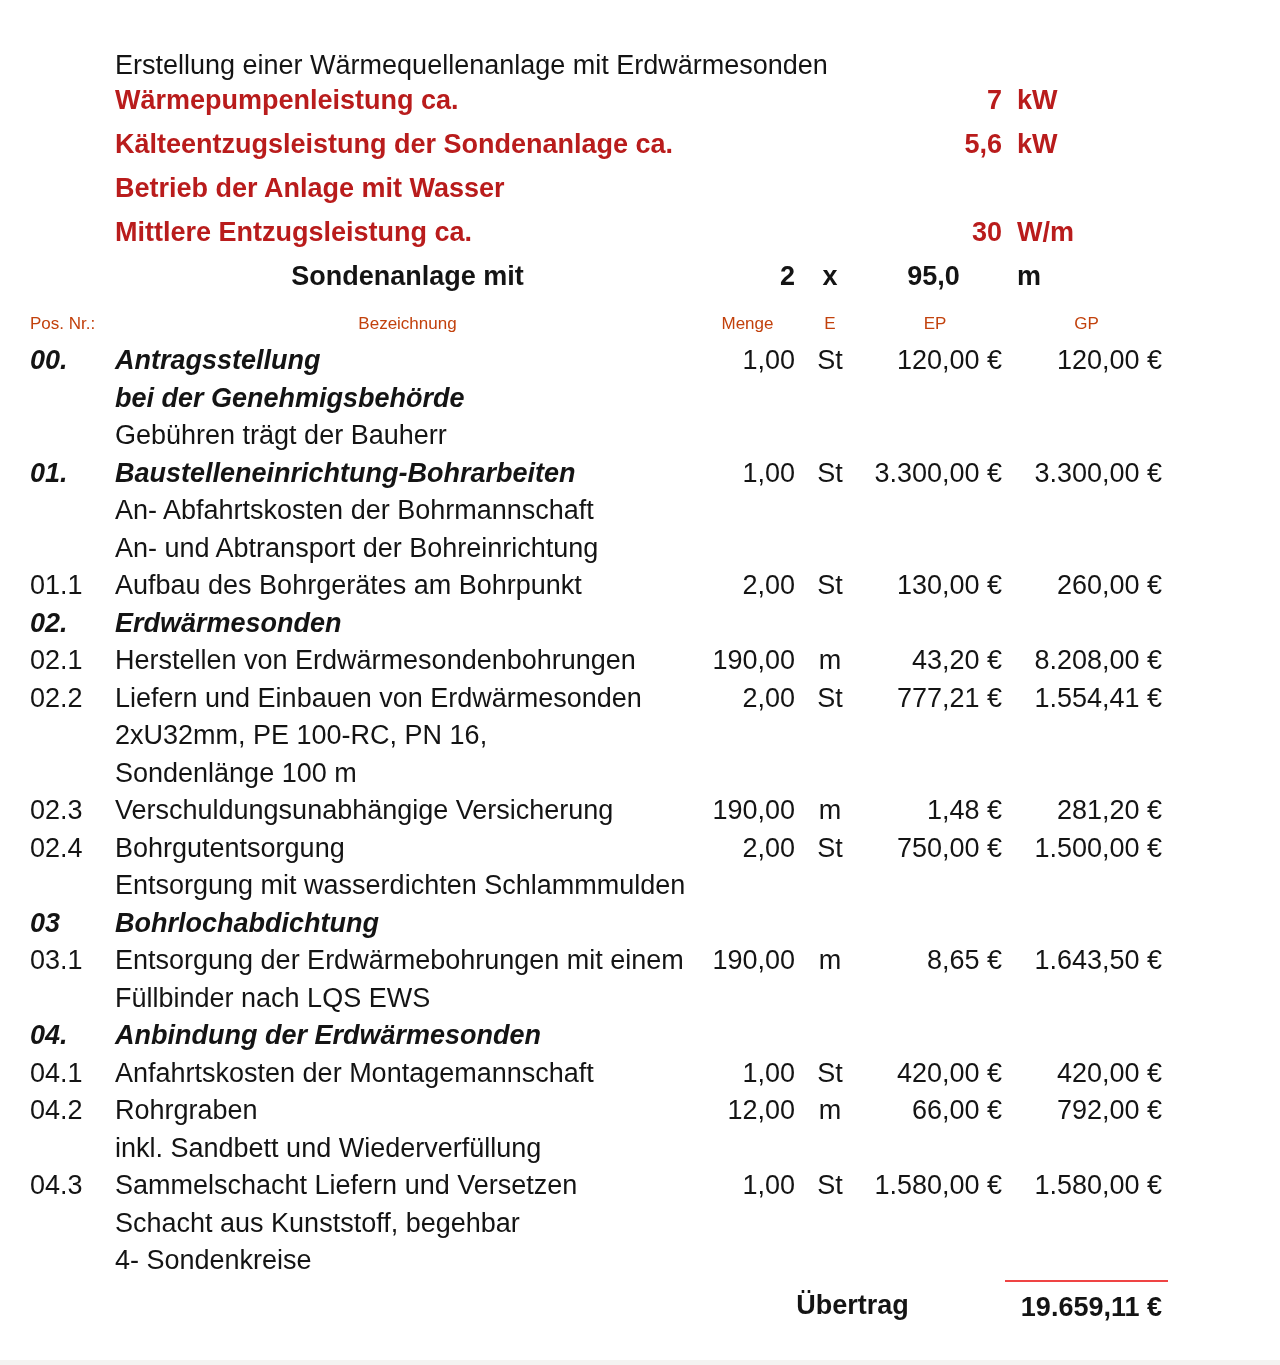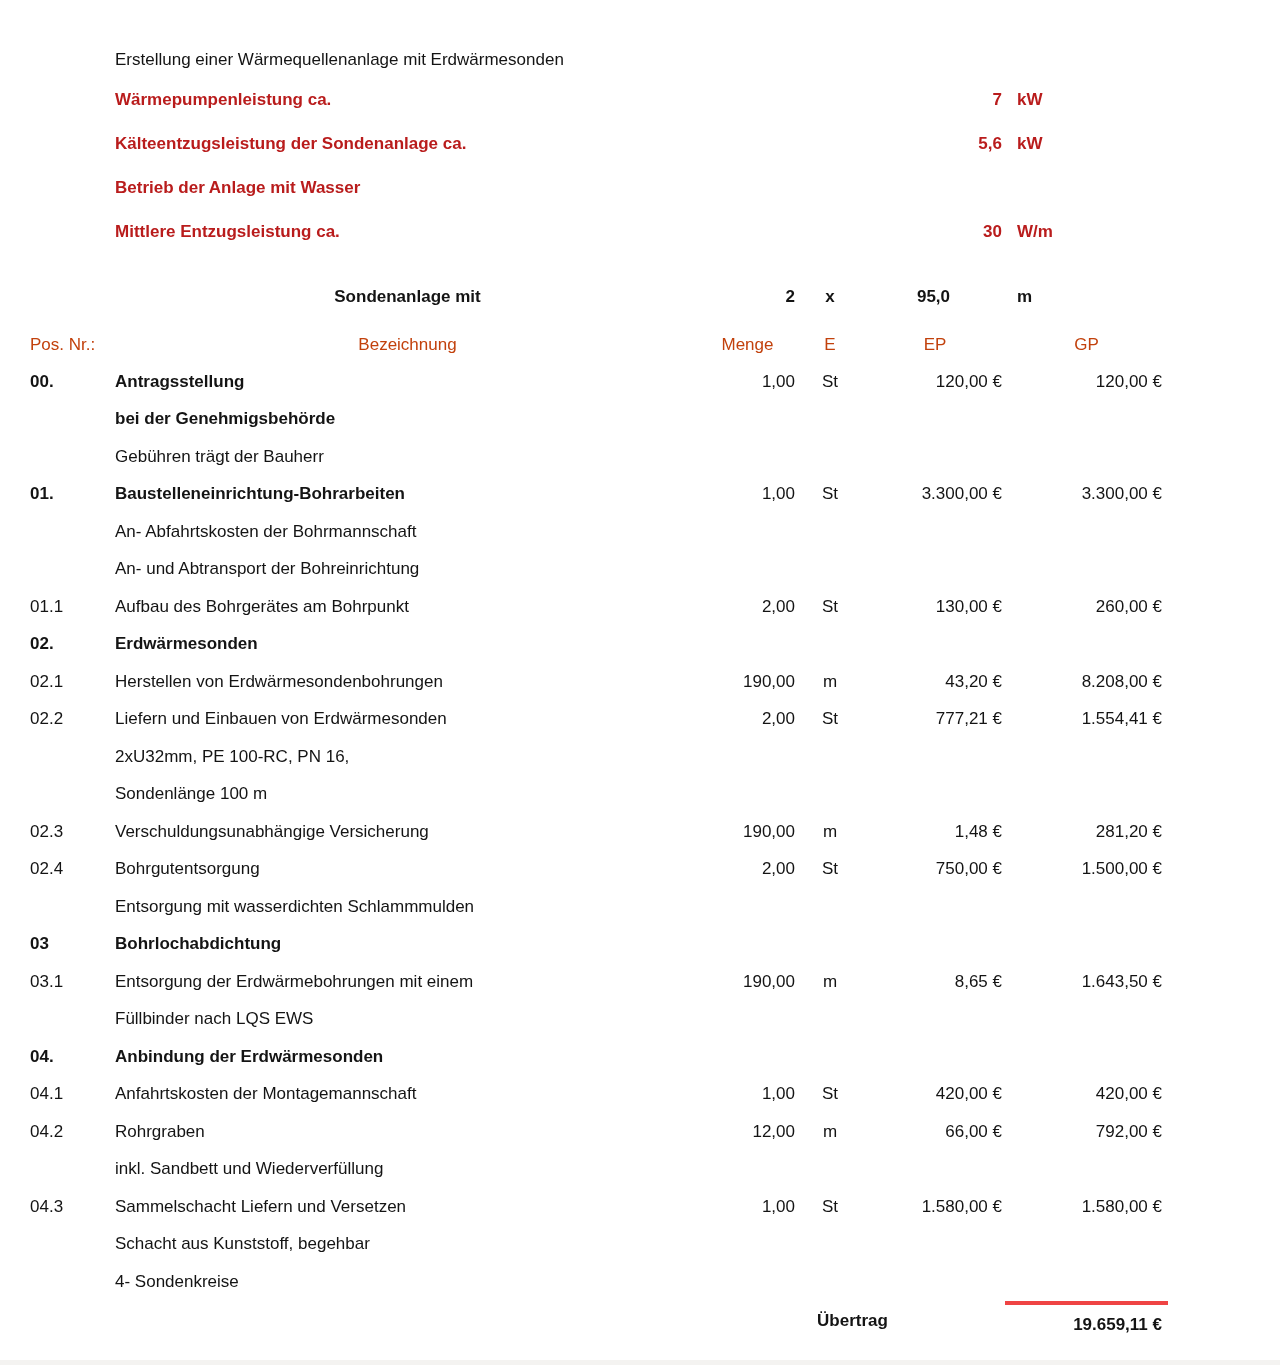--- a/index.html
+++ b/index.html
@@ -8,51 +8,51 @@
     width:1280px; height:1365px; position:relative; overflow:hidden;
     font-family:"Liberation Sans","DejaVu Sans",sans-serif;
     color:#141414;
   }
   .doc { padding:50px 0 0 28px; }
 
   .grid-row {
     display:grid;
     grid-template-columns:87px 585px 95px 70px 140px 163px;
     white-space:nowrap;
-    font-size:17px;
+    font-size:27px;
   }
 
   
   .title-row { height:36px; align-items:start; }
   .title-row .c-full { grid-column:2/7; }
 
   
   .srow { height:44px; align-items:start; line-height:28px;
           color:#b91c1c; font-weight:bold; }
 
   
-  .sonde-row { height:44px; align-items:start; line-height:28px; font-weight:bold;margin-top:21px; }
+  .sonde-row { height:44px; align-items:start; line-height:28px; font-weight:bold; }
 
   
   .thead-row { height:36px; align-items:center; font-size:17px; color:#c2410c; }
   .thead-row .c-desc  { text-align:center; }
   .thead-row .c-menge { text-align:center; }
   .thead-row .c-ep    { text-align:center; padding-right:0; }
   .thead-row .c-gp    { text-align:center; padding-right:0; }
 
   
   .trow { height:37.5px; align-items:center; }
   .trow .c-pos, .trow .c-desc { font-weight:normal; }
-  .trow.b .c-pos, .trow.b .c-desc { font-weight:bold; }
+  .trow.b .c-pos, .trow.b .c-desc { font-weight:bold;font-style:italic; }
 
   
   .foot-row { height:44px; font-weight:bold; }
   .foot-row > div { padding-top:10px; }
   .foot-row .c-span { grid-column:3/6; text-align:center; }
-  .foot-row .c-gp { border-top:4px solid #ef4444; }
+  .foot-row .c-gp { border-top:2px solid #ef4444; }
 
   
   .c-pos   { padding-left:2px; }
   .c-menge { text-align:right; }
   .c-e     { text-align:center; }
   .c-ep    { text-align:right; padding-right:3px; }
   .c-gp    { text-align:right; padding-right:6px; }
   .c-unit  { text-align:left !important; padding-left:12px; }
   .center  { text-align:center !important; }
 

